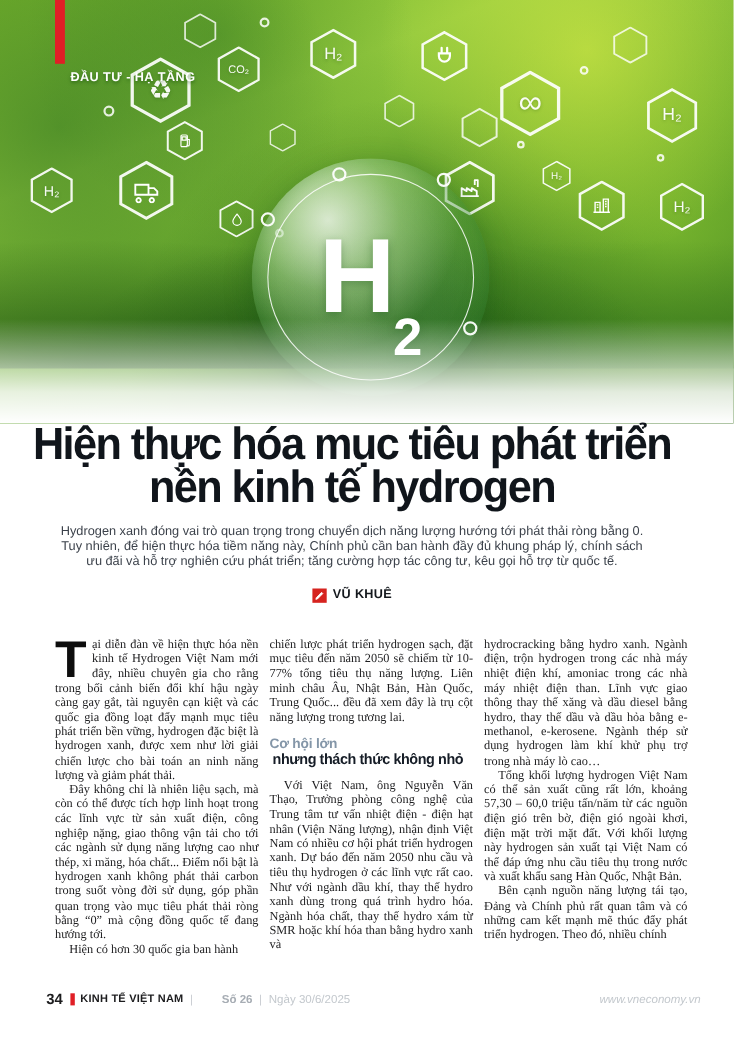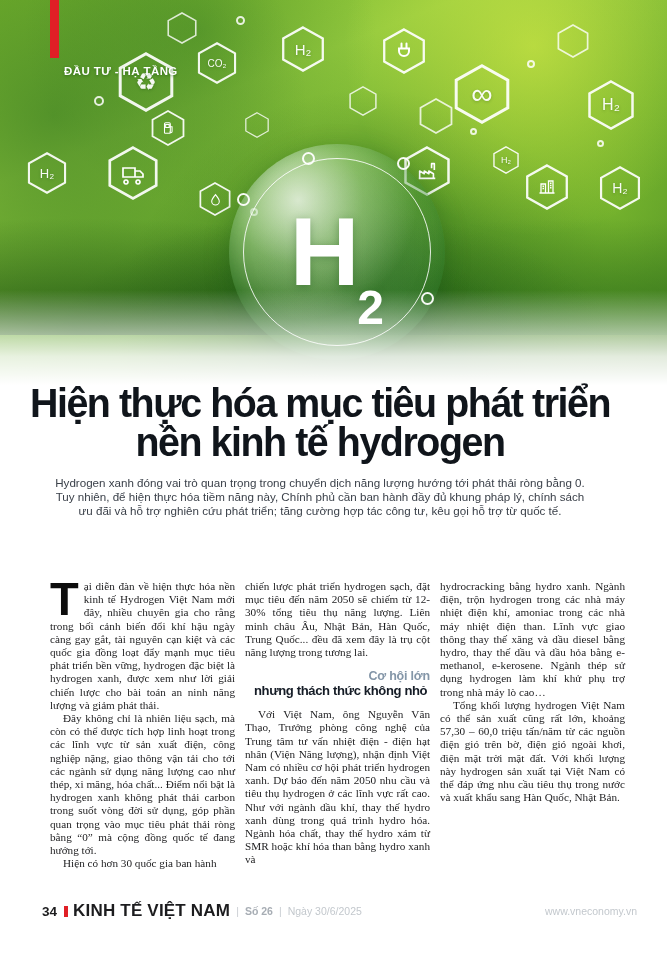--- a/index.html
+++ b/index.html
@@ -66,36 +66,36 @@
 
   
   .columns { position:absolute; left:50px; top:580px; width:575px; height:312px;
     display:flex; gap:10px; }
   .col { width:185px; font-family:"Liberation Serif", serif; font-size:11.2px;
     line-height:13.2px; color:#1c1c1e; text-align:justify; }
   .col p { margin:0; }
   .col p.indent { text-indent:13px; }
   .dropcap { float:left; font-family:"Liberation Sans", sans-serif; font-weight:bold;
     font-size:47px; line-height:38px; padding-right:5px; color:#0d0d0d; }
-  .subhead { text-align:right; margin:10px 0 9px; font-family:"Liberation Sans", sans-serif; }
+  .subhead { text-align:left; margin:10px 0 9px; font-family:"Liberation Sans", sans-serif; }
   .subhead .s1 { display:block; font-weight:bold; font-size:12.5px; line-height:14px;
     color:#8496a8; letter-spacing:-.2px; }
   .subhead .s2 { display:block; font-weight:bold; font-size:13.5px; line-height:16px;
     color:#151c26; letter-spacing:-.4px; transform:scaleX(.97); }
 
   
   .footer { position:absolute; left:42px; right:30px; top:901px; display:flex;
     align-items:center; font-size:10.5px; color:#9aa0a6; }
   .footer .pn { font-weight:bold; font-size:13.5px; color:#1c1c1e; }
   .footer .fbar { width:4px; height:11px; background:#e01f26; margin:0 5px 0 7px; }
-  .footer .brand { font-weight:bold; color:#1c1c1e; font-size:17px; letter-spacing:.2px; }
+  .footer .brand { font-weight:bold; color:#1c1c1e; font-size:10px; letter-spacing:.2px; }
   .footer .sep { margin:0 6px; color:#c9cdd2; }
-  .footer .issue { color:#a7adb4; font-weight:bold; }
+  .footer .issue { color:#a7adb4; font-weight:bold;margin-left:20px; }
   .footer .date { color:#c3c8cd;text-align:center; }
-  .footer .site { margin-left:auto; color:#c3c8cd; }
+  .footer .site { margin-left:auto; color:#c3c8cd;font-style:italic; }
 </style>
 </head>
 <body>
 
 <div class="hero">
 
   <div class="dot" style="left:236px;top:16px;width:9px;height:9px;"></div>
   <div class="dot" style="left:527px;top:60px;width:8px;height:8px;"></div>
   <div class="dot" style="left:94px;top:96px;width:10px;height:10px;"></div>
   <div class="dot" style="left:597px;top:140px;width:7px;height:7px;"></div>
@@ -252,39 +252,48 @@
   </div>
 
   <div class="kicker-bar"></div>
   <div class="kicker">ĐẦU TƯ - HẠ TẦNG</div>
 </div>
 
 <div class="title-block">
   <div class="title-line">Hiện thực hóa mục tiêu phát triển</div>
   <div class="title-line">nền kinh tế hydrogen</div>
   <div class="lede">Hydrogen xanh đóng vai trò quan trọng trong chuyển dịch năng lượng hướng tới phát thải ròng bằng 0. Tuy nhiên, để hiện thực hóa tiềm năng này, Chính phủ cần ban hành đầy đủ khung pháp lý, chính sách ưu đãi và hỗ trợ nghiên cứu phát triển; tăng cường hợp tác công tư, kêu gọi hỗ trợ từ quốc tế.</div>
+  <div class="byline">
+    <span class="byline-ico">
+      <svg width="9" height="9" viewBox="0 0 24 24">
+          <path d="M3 21l4-1L20 7 17 4 4 17l-1 4zM14 7l3 3" fill="#fff" stroke="#fff" stroke-width="2"></path>
+        </svg>
+    </span>
+    <span class="byline-name">VŨ KHUÊ</span>
+  </div>
 </div>
 
 <div class="columns">
   <div class="col">
     <p><span class="dropcap">T</span><span>ại diễn đàn về hiện thực hóa nền kinh tế Hydrogen Việt Nam mới đây, nhiều chuyên gia cho rằng trong bối cảnh biến đổi khí hậu ngày càng gay gắt, tài nguyên cạn kiệt và các quốc gia đồng loạt đẩy mạnh mục tiêu phát triển bền vững, hydrogen đặc biệt là hydrogen xanh, được xem như lời giải chiến lược cho bài toán an ninh năng lượng và giảm phát thải.</span></p>
     <p class="indent">Đây không chỉ là nhiên liệu sạch, mà còn có thể được tích hợp linh hoạt trong các lĩnh vực từ sản xuất điện, công nghiệp nặng, giao thông vận tải cho tới các ngành sử dụng năng lượng cao như thép, xi măng, hóa chất... Điểm nổi bật là hydrogen xanh không phát thải carbon trong suốt vòng đời sử dụng, góp phần quan trọng vào mục tiêu phát thải ròng bằng “0” mà cộng đồng quốc tế đang hướng tới.</p>
     <p class="indent">Hiện có hơn 30 quốc gia ban hành</p>
   </div>
   <div class="col">
-    <p>chiến lược phát triển hydrogen sạch, đặt mục tiêu đến năm 2050 sẽ chiếm từ 12-30% tổng tiêu thụ năng lượng. Liên minh châu Âu, Nhật Bản, Hàn Quốc, Trung Quốc... đều đã xem đây là trụ cột năng lượng trong tương lai.</p>
+    <p>chiến lược phát triển hydrogen sạch, đặt mục tiêu đến năm 2050 sẽ chiếm từ 10-77% tổng tiêu thụ năng lượng. Liên minh châu Âu, Nhật Bản, Hàn Quốc, Trung Quốc... đều đã xem đây là trụ cột năng lượng trong tương lai.</p>
     <div class="subhead">
       <span class="s1">Cơ hội lớn</span>
       <span class="s2">nhưng thách thức không nhỏ</span>
     </div>
     <p class="indent">Với Việt Nam, ông Nguyễn Văn Thạo, Trưởng phòng công nghệ của Trung tâm tư vấn nhiệt điện - điện hạt nhân (Viện Năng lượng), nhận định Việt Nam có nhiều cơ hội phát triển hydrogen xanh. Dự báo đến năm 2050 nhu cầu và tiêu thụ hydrogen ở các lĩnh vực rất cao. Như với ngành dầu khí, thay thế hydro xanh dùng trong quá trình hydro hóa. Ngành hóa chất, thay thế hydro xám từ SMR hoặc khí hóa than bằng hydro xanh và</p>
   </div>
   <div class="col">
     <p>hydrocracking bằng hydro xanh. Ngành điện, trộn hydrogen trong các nhà máy nhiệt điện khí, amoniac trong các nhà máy nhiệt điện than. Lĩnh vực giao thông thay thế xăng và dầu diesel bằng hydro, thay thế dầu và dầu hỏa bằng e-methanol, e-kerosene. Ngành thép sử dụng hydrogen làm khí khử phụ trợ trong nhà máy lò cao…</p>
     <p class="indent">Tổng khối lượng hydrogen Việt Nam có thể sản xuất cũng rất lớn, khoảng 57,30 – 60,0 triệu tấn/năm từ các nguồn điện gió trên bờ, điện gió ngoài khơi, điện mặt trời mặt đất. Với khối lượng này hydrogen sản xuất tại Việt Nam có thể đáp ứng nhu cầu tiêu thụ trong nước và xuất khẩu sang Hàn Quốc, Nhật Bản.</p>
+    <p class="indent">Bên cạnh nguồn năng lượng tái tạo, Đảng và Chính phủ rất quan tâm và có những cam kết mạnh mẽ thúc đẩy phát triển hydrogen. Theo đó, nhiều chính</p>
   </div>
 </div>
 
 <div class="footer">
   <span class="pn">34</span>
   <span class="fbar"></span>
   <span class="brand">KINH TẾ VIỆT NAM</span>
   <span class="sep">|</span>
   <span class="issue">Số 26</span>
   <span class="sep">|</span>

